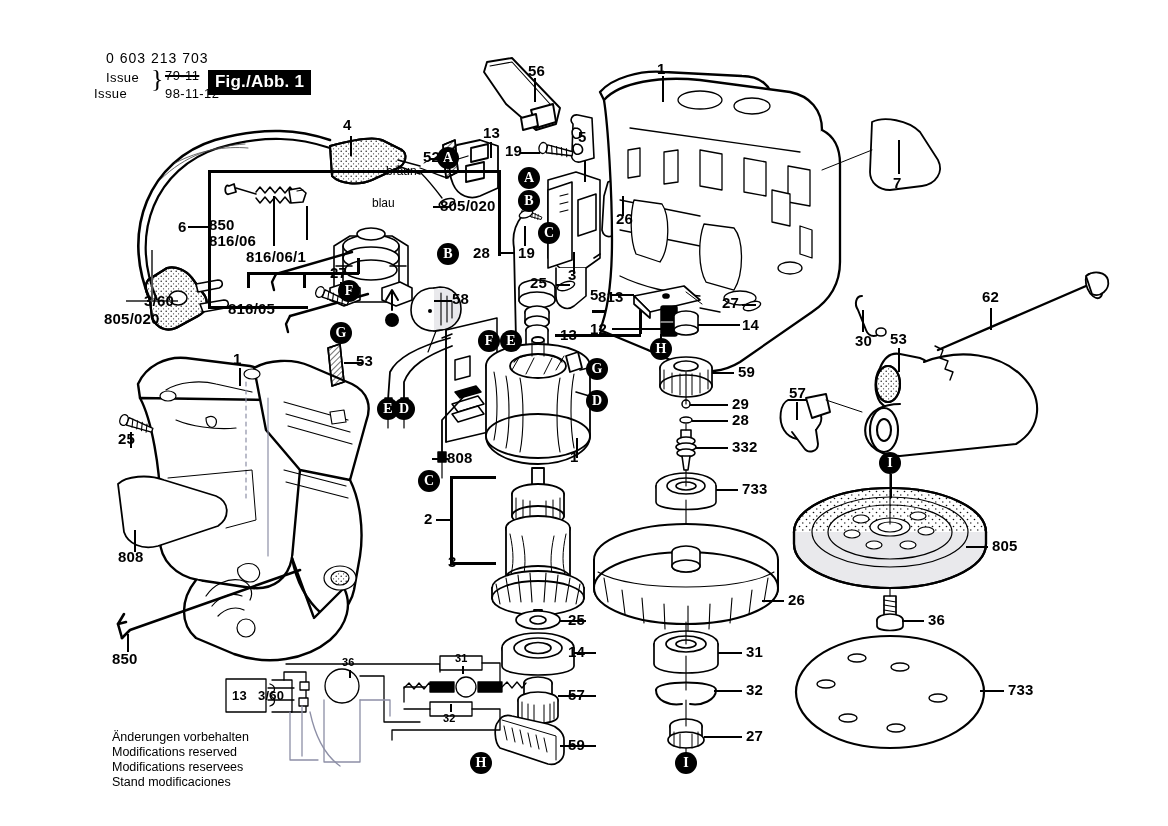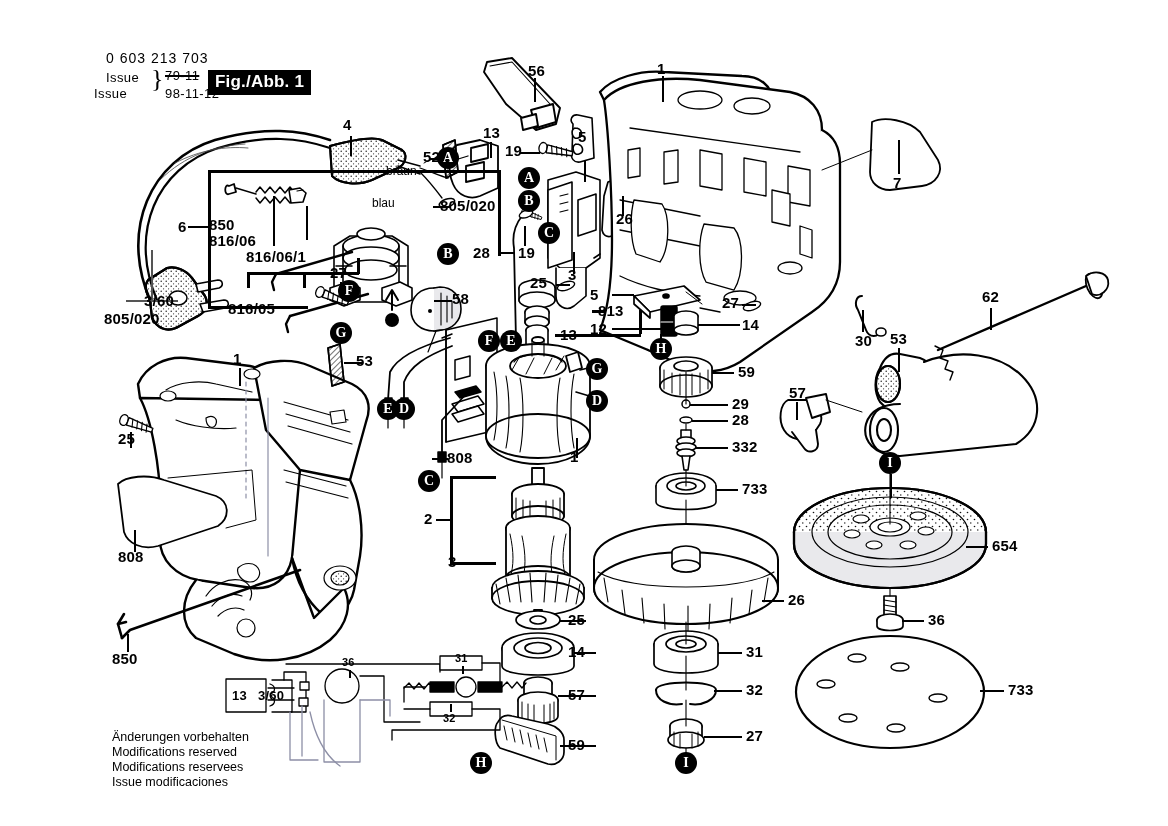--- a/index.html
+++ b/index.html
@@ -694,37 +694,37 @@
   <div class="num" style="left:578px;top:128px;">5</div>
   <div class="num" style="left:616px;top:210px;">26</div>
   <div class="num" style="left:518px;top:244px;">19</div>
   <div class="num" style="left:473px;top:244px;">28</div>
   <div class="num" style="left:568px;top:266px;">3</div>
   <div class="num" style="left:530px;top:274px;">25</div>
   <div class="num" style="left:893px;top:174px;">7</div>
   <div class="num" style="left:722px;top:294px;">27</div>
   <div class="num" style="left:590px;top:286px;">5</div>
   <div class="num" style="left:590px;top:320px;">12</div>
-  <div class="num" style="left:598px;top:302px;">813</div>
+  <div class="num" style="left:598px;top:288px;">813</div>
   <div class="num" style="left:560px;top:326px;">13</div>
   <div class="num" style="left:742px;top:316px;">14</div>
   <div class="num" style="left:855px;top:332px;">30</div>
   <div class="num" style="left:890px;top:330px;">53</div>
   <div class="num" style="left:982px;top:288px;">62</div>
   <div class="num" style="left:789px;top:384px;">57</div>
   <div class="num" style="left:738px;top:363px;">59</div>
   <div class="num" style="left:732px;top:395px;">29</div>
   <div class="num" style="left:732px;top:411px;">28</div>
   <div class="num" style="left:732px;top:438px;">332</div>
   <div class="num" style="left:742px;top:480px;">733</div>
   <div class="num" style="left:788px;top:591px;">26</div>
   <div class="num" style="left:746px;top:643px;">31</div>
   <div class="num" style="left:746px;top:681px;">32</div>
   <div class="num" style="left:746px;top:727px;">27</div>
-  <div class="num" style="left:992px;top:537px;">654</div>
+  <div class="num" style="left:992px;top:537px;">805</div>
   <div class="num" style="left:928px;top:611px;">36</div>
   <div class="num" style="left:1008px;top:681px;">733</div>
   <div class="num" style="left:570px;top:448px;">1</div>
   <div class="num" style="left:447px;top:449px;">808</div>
   <div class="num" style="left:424px;top:510px;">2</div>
   <div class="num" style="left:448px;top:553px;">3</div>
   <div class="num" style="left:568px;top:611px;">25</div>
   <div class="num" style="left:568px;top:643px;">14</div>
   <div class="num" style="left:568px;top:686px;">57</div>
   <div class="num" style="left:568px;top:736px;">59</div>
@@ -735,15 +735,15 @@
   <div class="num" style="left:112px;top:650px;">850</div>
   <div class="num xs" style="left:342px;top:656px;">36</div>
   <div class="num xs" style="left:455px;top:652px;">31</div>
   <div class="num xs" style="left:443px;top:712px;">32</div>
   <div class="num s" style="left:232px;top:688px;">13</div>
   <div class="num s" style="left:258px;top:688px;">3/60</div>
 
   <div class="foot" style="left:112px;top:730px;">Änderungen vorbehalten</div>
   <div class="foot" style="left:112px;top:745px;">Modifications reserved</div>
   <div class="foot" style="left:112px;top:760px;">Modifications reservees</div>
-  <div class="foot" style="left:112px;top:775px;">Issue modificaciones</div>
+  <div class="foot" style="left:112px;top:775px;">Stand modificaciones</div>
 
 </div>
 
 </body></html>

